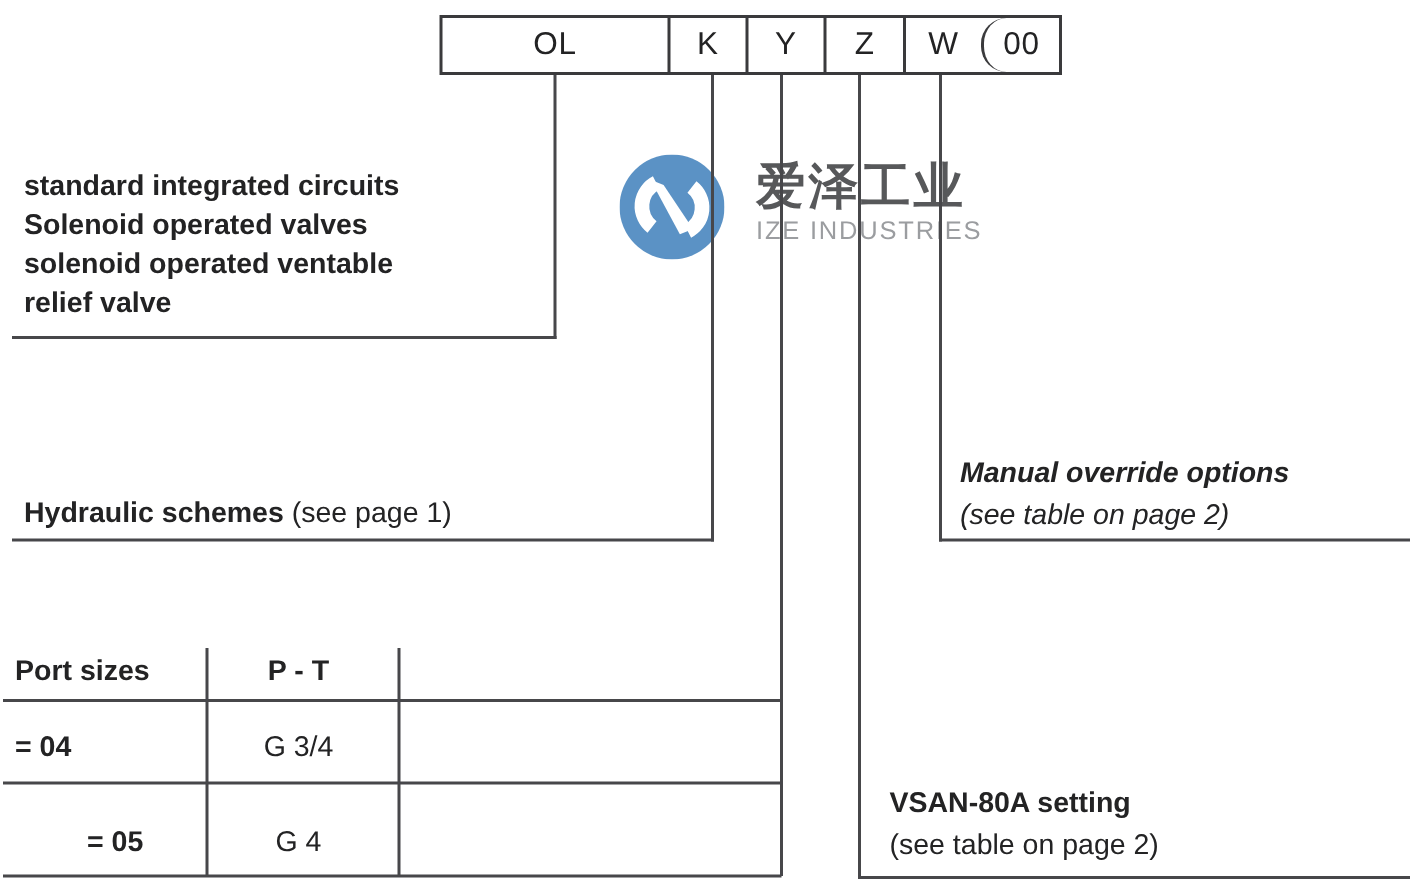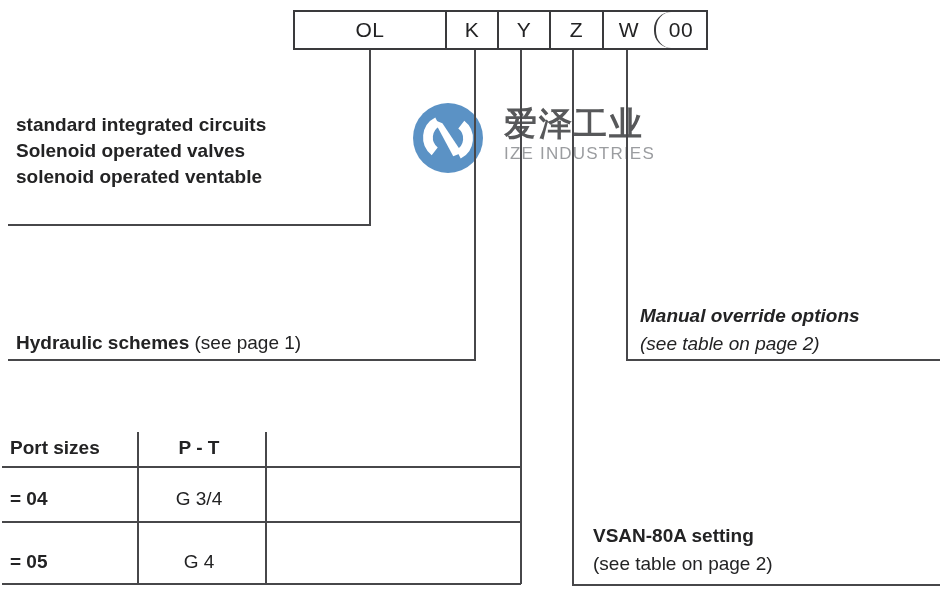--- a/index.html
+++ b/index.html
@@ -105,34 +105,35 @@
   <div class="hline" style="left:2px; top:466px; width:519px;"></div>
   <div class="hline" style="left:2px; top:521px; width:519px;"></div>
   <div class="hline" style="left:2px; top:583px; width:519px;"></div>
   <div class="vline" style="left:137px; top:432px; height:152px;"></div>
   <div class="vline" style="left:265px; top:432px; height:152px;"></div>
 
   <div class="txt left-desc">
     <div>standard integrated circuits</div>
     <div>Solenoid operated valves</div>
     <div>solenoid operated ventable</div>
+    <div>relief valve</div>
   </div>
 
   <div class="txt hydraulic"><span class="b">Hydraulic schemes</span><span> (see page 1)</span></div>
 
   <div class="txt manual">
     <div class="b">Manual override options</div>
     <div>(see table on page 2)</div>
   </div>
 
   <div class="txt vsan">
     <div class="b">VSAN-80A setting</div>
     <div>(see table on page 2)</div>
   </div>
 
   <div class="cell-l b" style="top:437px;">Port sizes</div>
   <div class="cell-c b" style="top:437px;">P - T</div>
   <div class="cell-l b" style="top:488px;">= 04</div>
   <div class="cell-c" style="top:488px;">G 3/4</div>
-  <div class="cell-l b" style="top:551px;">= 05</div>
+  <div class="cell-l b" style="top:551px;margin-left:48px;">= 05</div>
   <div class="cell-c" style="top:551px;">G 4</div>
 
 </div>
 
 </body></html>

